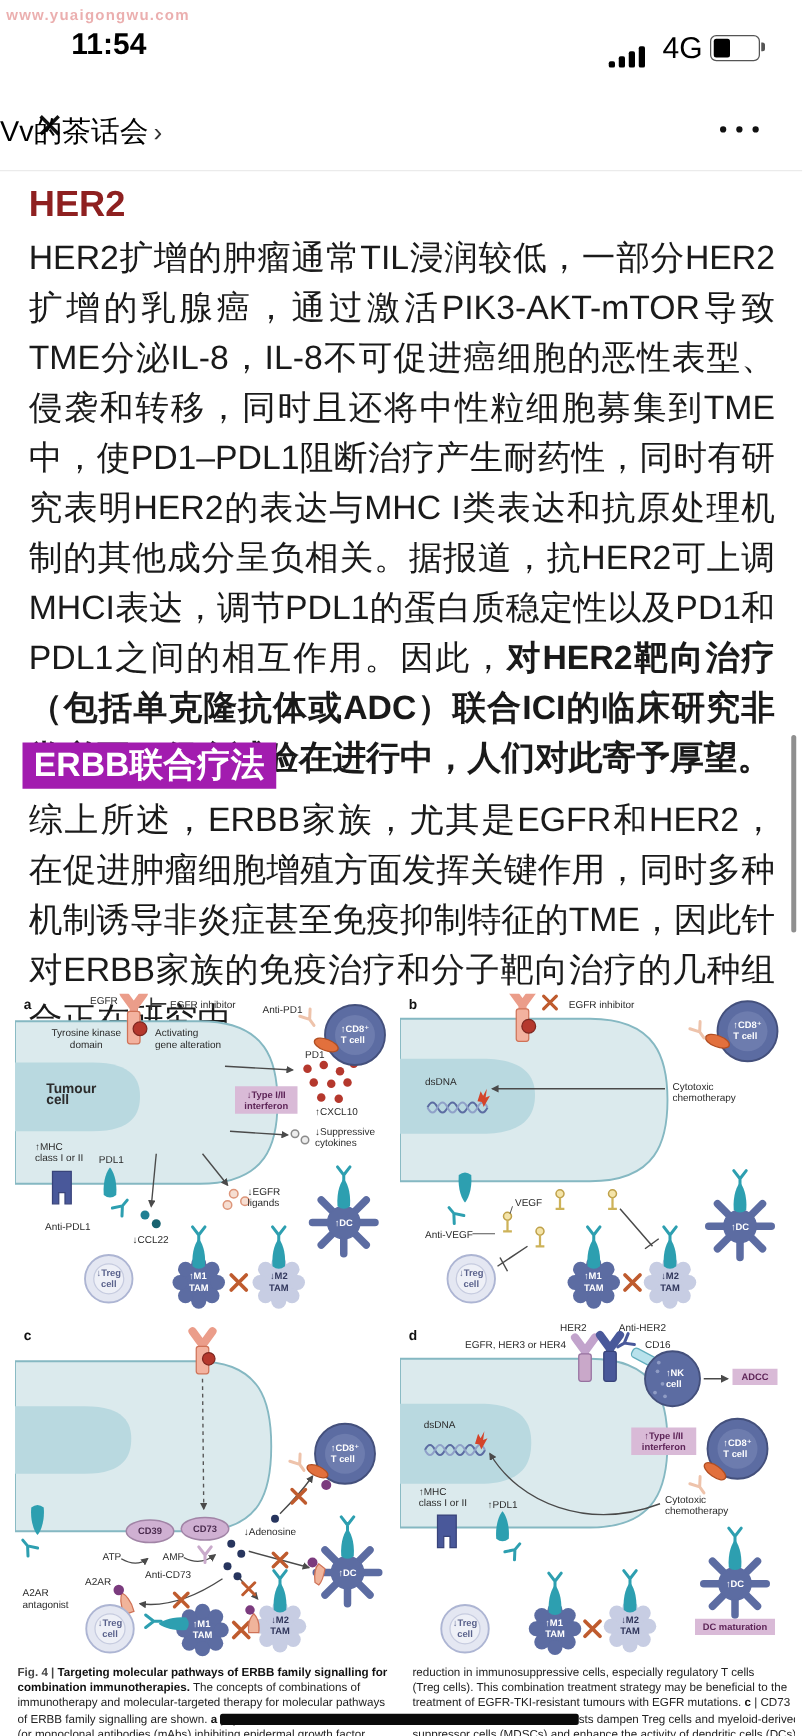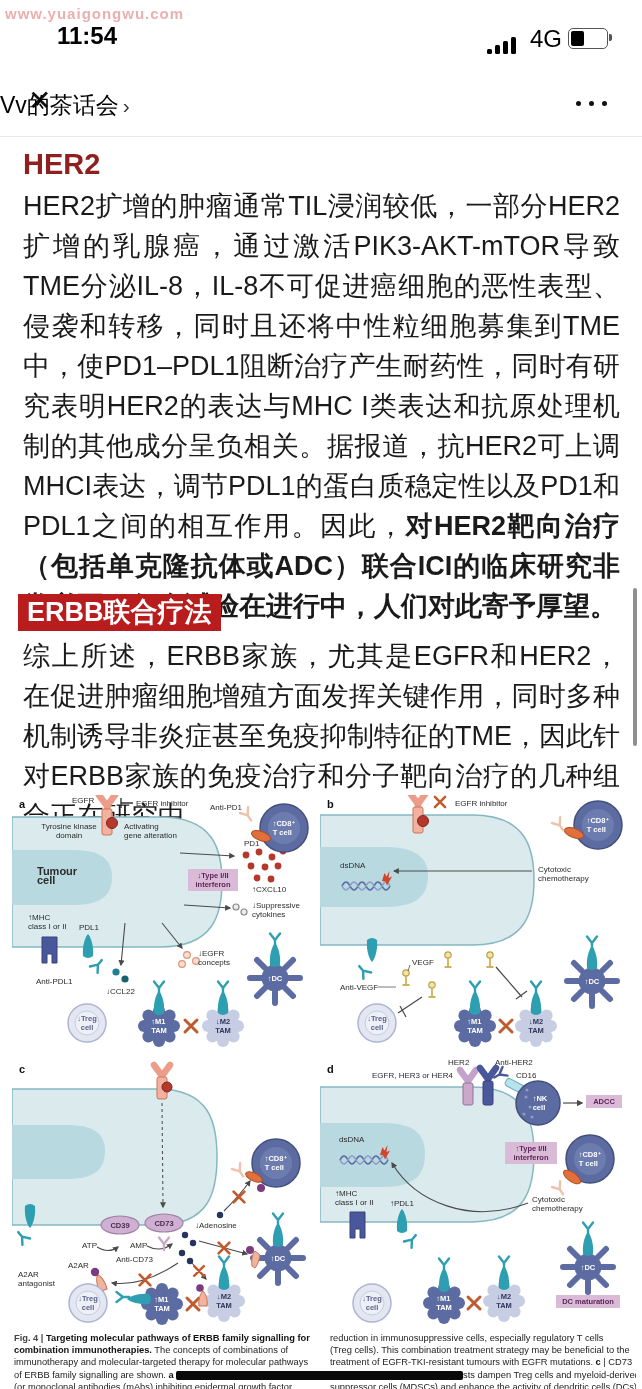--- a/index.html
+++ b/index.html
@@ -1,19 +1,19 @@
 <!DOCTYPE html>
 <html><head>
 <meta charset="utf-8">
 <style>
   html,body{margin:0;padding:0;background:#fff;}
   #screen{position:relative;width:642px;height:1389px;background:#ffffff;overflow:hidden;
           font-family:"Liberation Sans","DejaVu Sans",sans-serif;}
   
-  .watermark{position:absolute;left:5px;top:5px;font-size:15px;font-weight:bold;
+  .watermark{position:absolute;left:5px;top:5px;font-size:12px;font-weight:bold;
              color:rgba(221,122,122,0.6);letter-spacing:1px;}
   .time{position:absolute;left:57px;top:22px;font-size:24px;font-weight:600;color:#000;}
   .sigbars{position:absolute;left:487px;top:36px;width:34px;height:18px;}
   .sigbars i{position:absolute;bottom:0;width:4.5px;background:#000;border-radius:1.5px;}
   .s1{left:0;height:5px}.s2{left:8px;height:9px}.s3{left:16px;height:13px}.s4{left:24px;height:17px}
   .nettype{position:absolute;left:530px;top:25px;font-size:24px;color:#000;}
   .batt{position:absolute;left:568px;top:28px;width:38px;height:19px;border:1.5px solid #555;
         border-radius:5px;}
   .batt .fill{position:absolute;left:2px;top:2px;bottom:2px;width:13px;background:#000;border-radius:2px;}
   .batt .nub{position:absolute;right:-5px;top:5px;width:3px;height:7px;background:#555;
@@ -24,21 +24,21 @@
   .navchev{font-size:21px;color:#333;margin-left:4px;}
   .navmore{position:absolute;right:28px;top:99px;width:38px;height:8px;}
   .navmore i{position:absolute;top:2px;width:5px;height:5px;background:#111;border-radius:50%;}
   .m1{left:0}.m2{left:13px}.m3{left:26px}
   .navline{position:absolute;left:0;top:136px;width:642px;height:1px;background:#ebebeb;}
   
   .h1{position:absolute;left:23px;top:148px;font-size:29px;font-weight:bold;color:#8e2020;}
   .para{position:absolute;left:23px;width:597px;font-size:27px;line-height:40px;color:#1a1a1a;
         text-align:justify;}
   .para .bold{font-weight:bold;}
-  .h2box{position:absolute;left:18px;top:594px;background:#b91c1c;color:#fff;font-size:27px;
+  .h2box{position:absolute;left:18px;top:594px;background:#a21caf;color:#fff;font-size:27px;
          font-weight:bold;line-height:37px;padding:0 9px;}
   .scrollbar{position:absolute;left:633px;top:588px;width:4px;height:158px;background:#8f8f8f;
              border-radius:2px;}
   
   .panel{position:absolute;}
   .panel svg{position:absolute;left:0;top:0;}
   .plet{position:absolute;font-size:11px;font-weight:bold;color:#111;}
   .lbl{position:absolute;font-size:8px;line-height:9px;color:#2b2b2b;white-space:pre-line;}
   .lblb{font-weight:bold;}
   .lblw{position:absolute;font-size:7.5px;line-height:8.5px;color:#fff;font-weight:bold;
@@ -214,21 +214,21 @@
 interferon</div>
     <div class="lbl" style="left:240px;top:90px">↑CXCL10</div>
     <div class="lbl" style="left:240px;top:106px">↓Suppressive
 cytokines</div>
     <div class="lbl" style="left:16px;top:118px">↑MHC
 class I or II</div>
     <div class="lbl" style="left:67px;top:128px">PDL1</div>
     <div class="lbl" style="left:24px;top:182px">Anti-PDL1</div>
     <div class="lbl" style="left:94px;top:192px">↓CCL22</div>
     <div class="lbl" style="left:186px;top:154px">↓EGFR
-concepts</div>
+ligands</div>
     <div class="lblw" style="left:263px;top:184px">↑DC</div>
     <div class="lbld" style="left:75px;top:228px;color:#5a628c">↓Treg
 cell</div>
     <div class="lblw" style="left:147px;top:231px">↑M1
 TAM</div>
     <div class="lbld" style="left:211px;top:231px">↓M2
 TAM</div>
   </div>
 
   <div class="panel" style="left:320px;top:795px;width:315px;height:260px">

